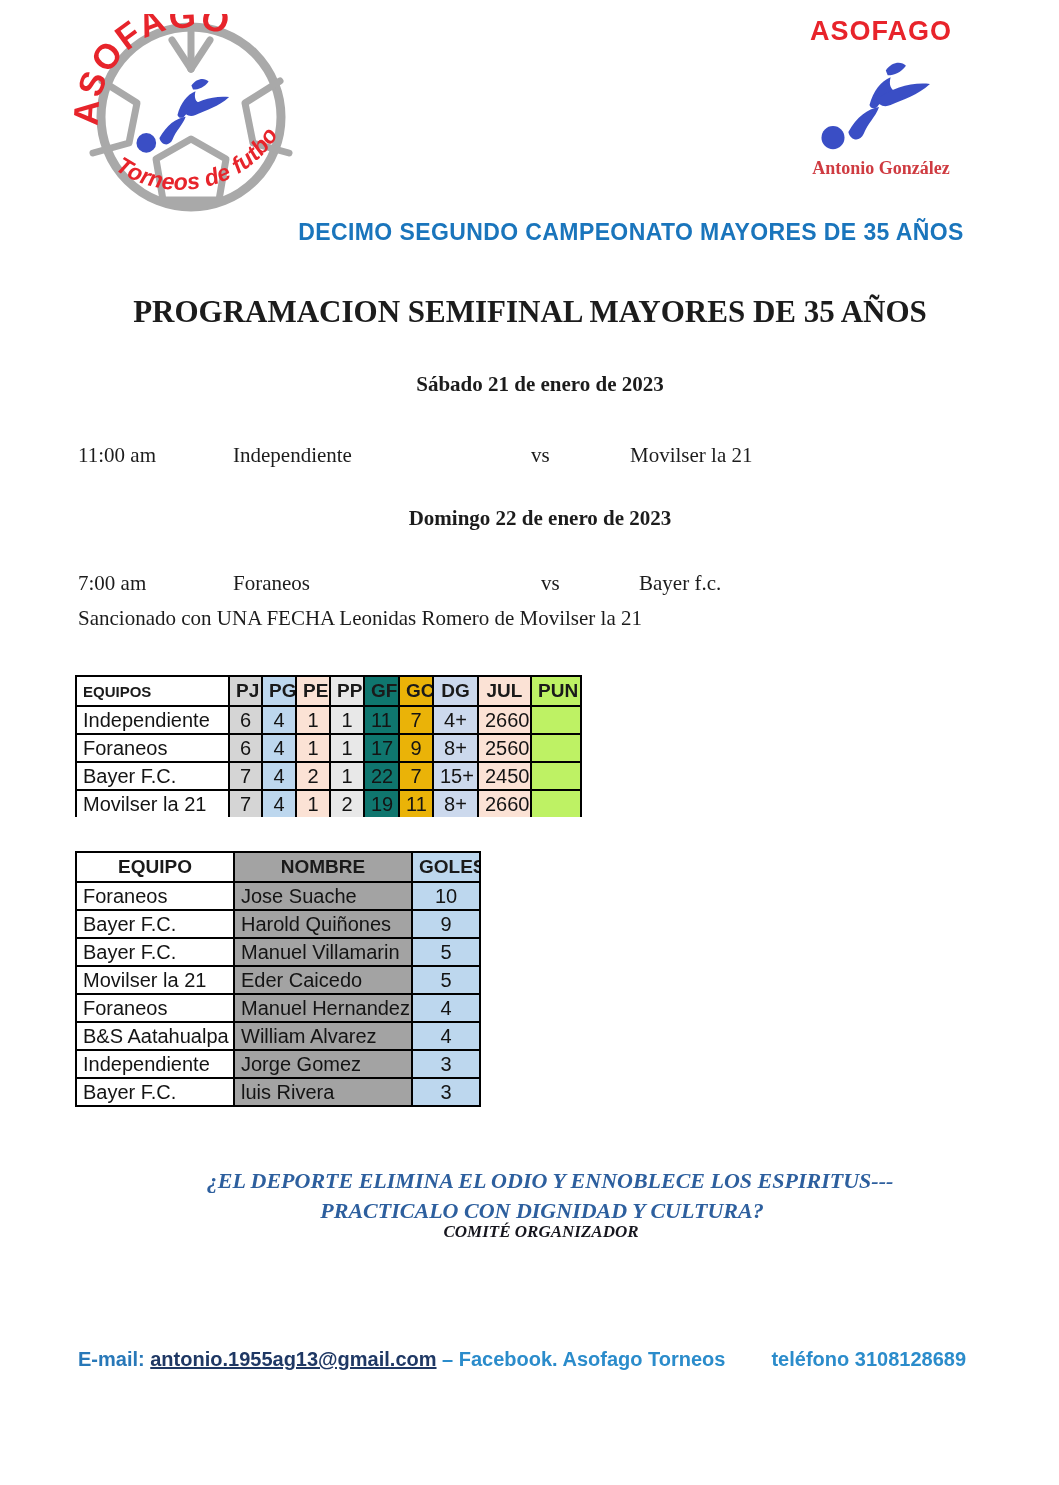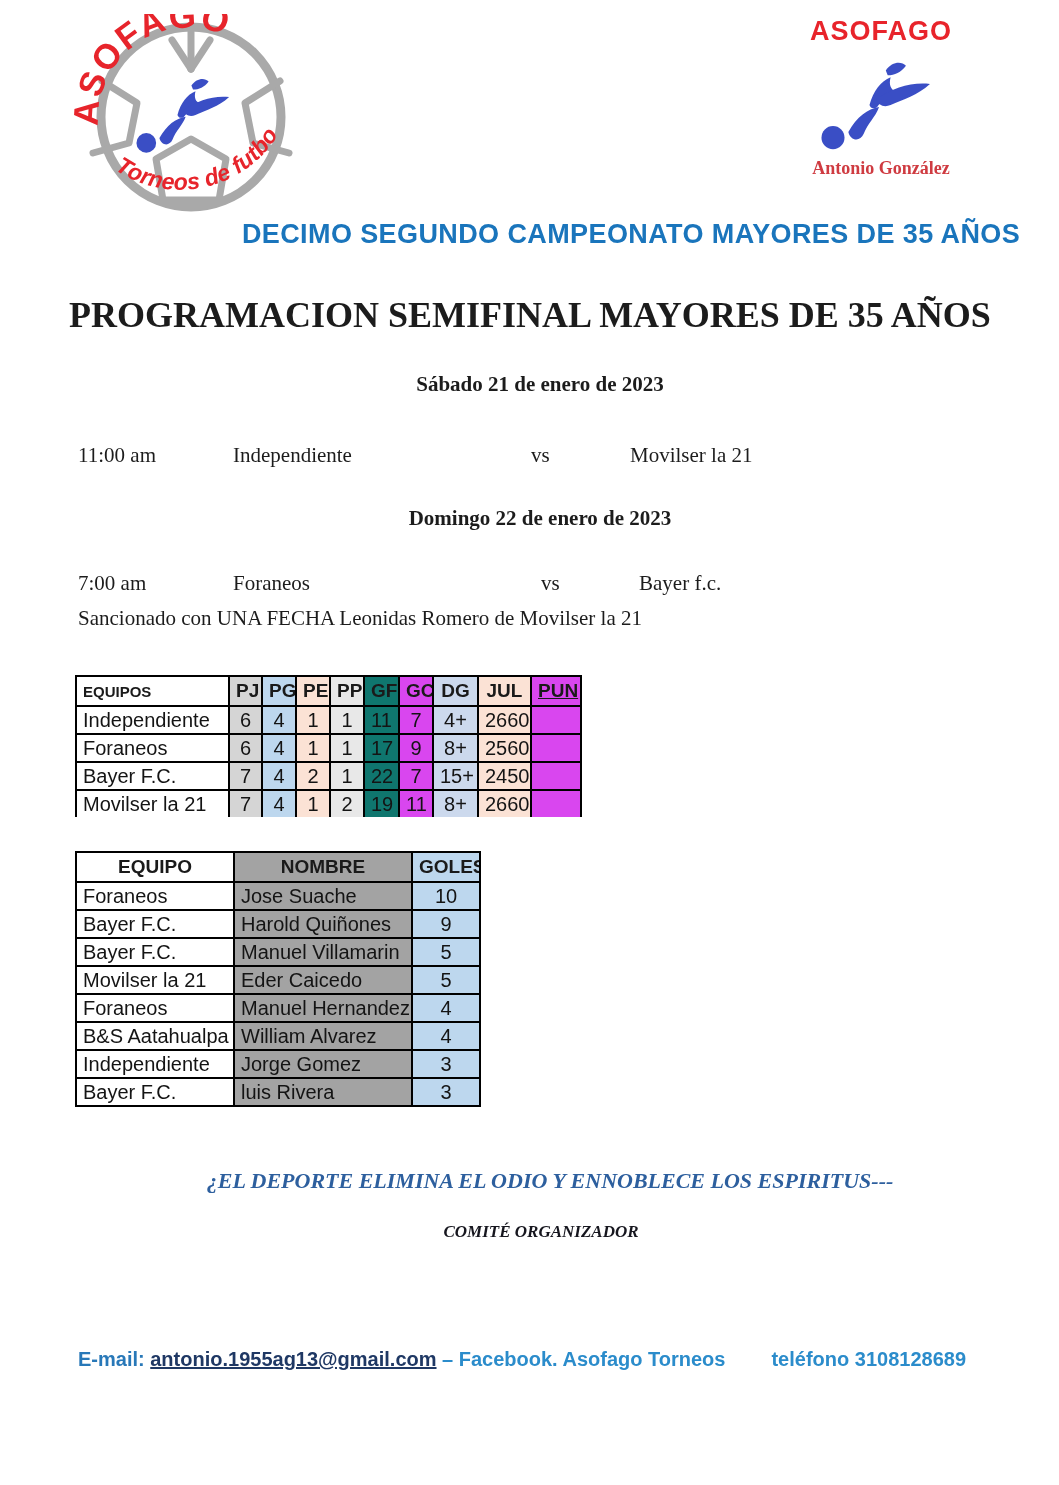--- a/index.html
+++ b/index.html
@@ -12,23 +12,23 @@
   
   .header-right{position:absolute;left:756px;top:16px;width:250px;text-align:center;}
   .brand-right{font-size:27px;font-weight:bold;letter-spacing:1px;color:#e8242b;
                font-family:"Liberation Sans",sans-serif;}
   .player-wrap{margin:10px auto 2px;width:140px;height:96px;}
   .assoc-line{font-family:"Liberation Serif",serif;font-weight:bold;font-size:18px;
               color:#cf3b41;line-height:1.55;}
 
   
   .title-blue{position:absolute;left:631px;top:219px;transform:translateX(-50%);
-              white-space:nowrap;font-size:27px;font-weight:bold;letter-spacing:.4px;color:#1a75bc;}
+              white-space:nowrap;font-size:23px;font-weight:bold;letter-spacing:.4px;color:#1a75bc;}
   .title-program{position:absolute;left:530px;top:294px;transform:translateX(-50%);
-              white-space:nowrap;font-family:"Liberation Serif",serif;font-size:36px;
+              white-space:nowrap;font-family:"Liberation Serif",serif;font-size:31px;
               font-weight:bold;color:#1c1c1c;text-align:right;}
 
   
   .date-line{position:absolute;transform:translateX(-50%);white-space:nowrap;
              font-family:"Liberation Serif",serif;font-weight:bold;font-size:21px;color:#1c1c1c;}
   .match-line{position:absolute;left:0;width:100%;height:30px;
               font-family:"Liberation Serif",serif;font-size:21px;color:#1c1c1c;}
   .match-line span{position:absolute;white-space:nowrap;}
   .pos-time{left:78px;} .pos-home{left:233px;} .pos-vs{left:531px;} .pos-away{left:630px;}
   .note-line{position:absolute;left:78px;top:606px;font-family:"Liberation Serif",serif;
@@ -44,21 +44,21 @@
   .standings th.h-equipos{font-size:15px;text-align:left;}
   .standings td{height:26px;font-size:20px;text-align:center;color:#141414;}
   .standings td.c-equipos{text-align:left;}
   .standings tr.cut th,.standings tr.cut td{border-bottom:none;}
   .scorers th{height:28px;font-size:19px;text-align:center;}
   .scorers td{height:26px;font-size:20px;color:#141414;text-align:left;}
   .scorers td.c-goles{text-align:center;}
   
   .f-white{background:#ffffff;} .f-gray{background:#d5d5d5;} .f-blue{background:#bdd7ee;}
   .f-peach{background:#fbe2d5;} .f-lgray{background:#e8e8e8;} .f-mgray{background:#0f766e;}
-  .f-yellow{background:#d946ef;margin-left:25px;} .f-peri{background:#ccd9ed;} .f-green{background:#d946ef;text-decoration:underline;}
+  .f-yellow{background:#eab308;margin-left:25px;} .f-peri{background:#ccd9ed;} .f-green{background:#bef264;}
   .f-bgray{background:#a3a3a3;}
 
   
   .motto1,.motto2{position:absolute;transform:translateX(-50%);white-space:nowrap;
      font-family:"Liberation Serif",serif;font-style:italic;font-weight:bold;
      font-size:22px;color:#2d5f9e;}
   .motto3{position:absolute;transform:translateX(-50%);white-space:nowrap;
      font-family:"Liberation Serif",serif;font-style:italic;font-weight:bold;
      font-size:17px;color:#16161e;}
 
@@ -267,19 +267,20 @@
     </tr>
     <tr>
       <td class="f-white">Bayer F.C.</td>
       <td class="f-bgray">luis Rivera</td>
       <td class="f-blue c-goles">3</td>
     </tr>
   </tbody>
     </table>
 
   <div class="motto1" style="left:550px;top:1168px;">¿EL DEPORTE ELIMINA EL ODIO Y ENNOBLECE LOS ESPIRITUS---</div>
+  <div class="motto2" style="left:542px;top:1198px;">PRACTICALO CON DIGNIDAD Y CULTURA?</div>
   <div class="motto3" style="left:541px;top:1222px;">COMITÉ ORGANIZADOR</div>
 
   <div class="footer">
     <span class="f-label">E-mail: </span><span class="f-email">antonio.1955ag13@gmail.com</span><span class="f-rest"> – Facebook.  Asofago Torneos</span><span class="f-phone">teléfono 3108128689</span>
   </div>
 
 </div>
 
 </body></html>

